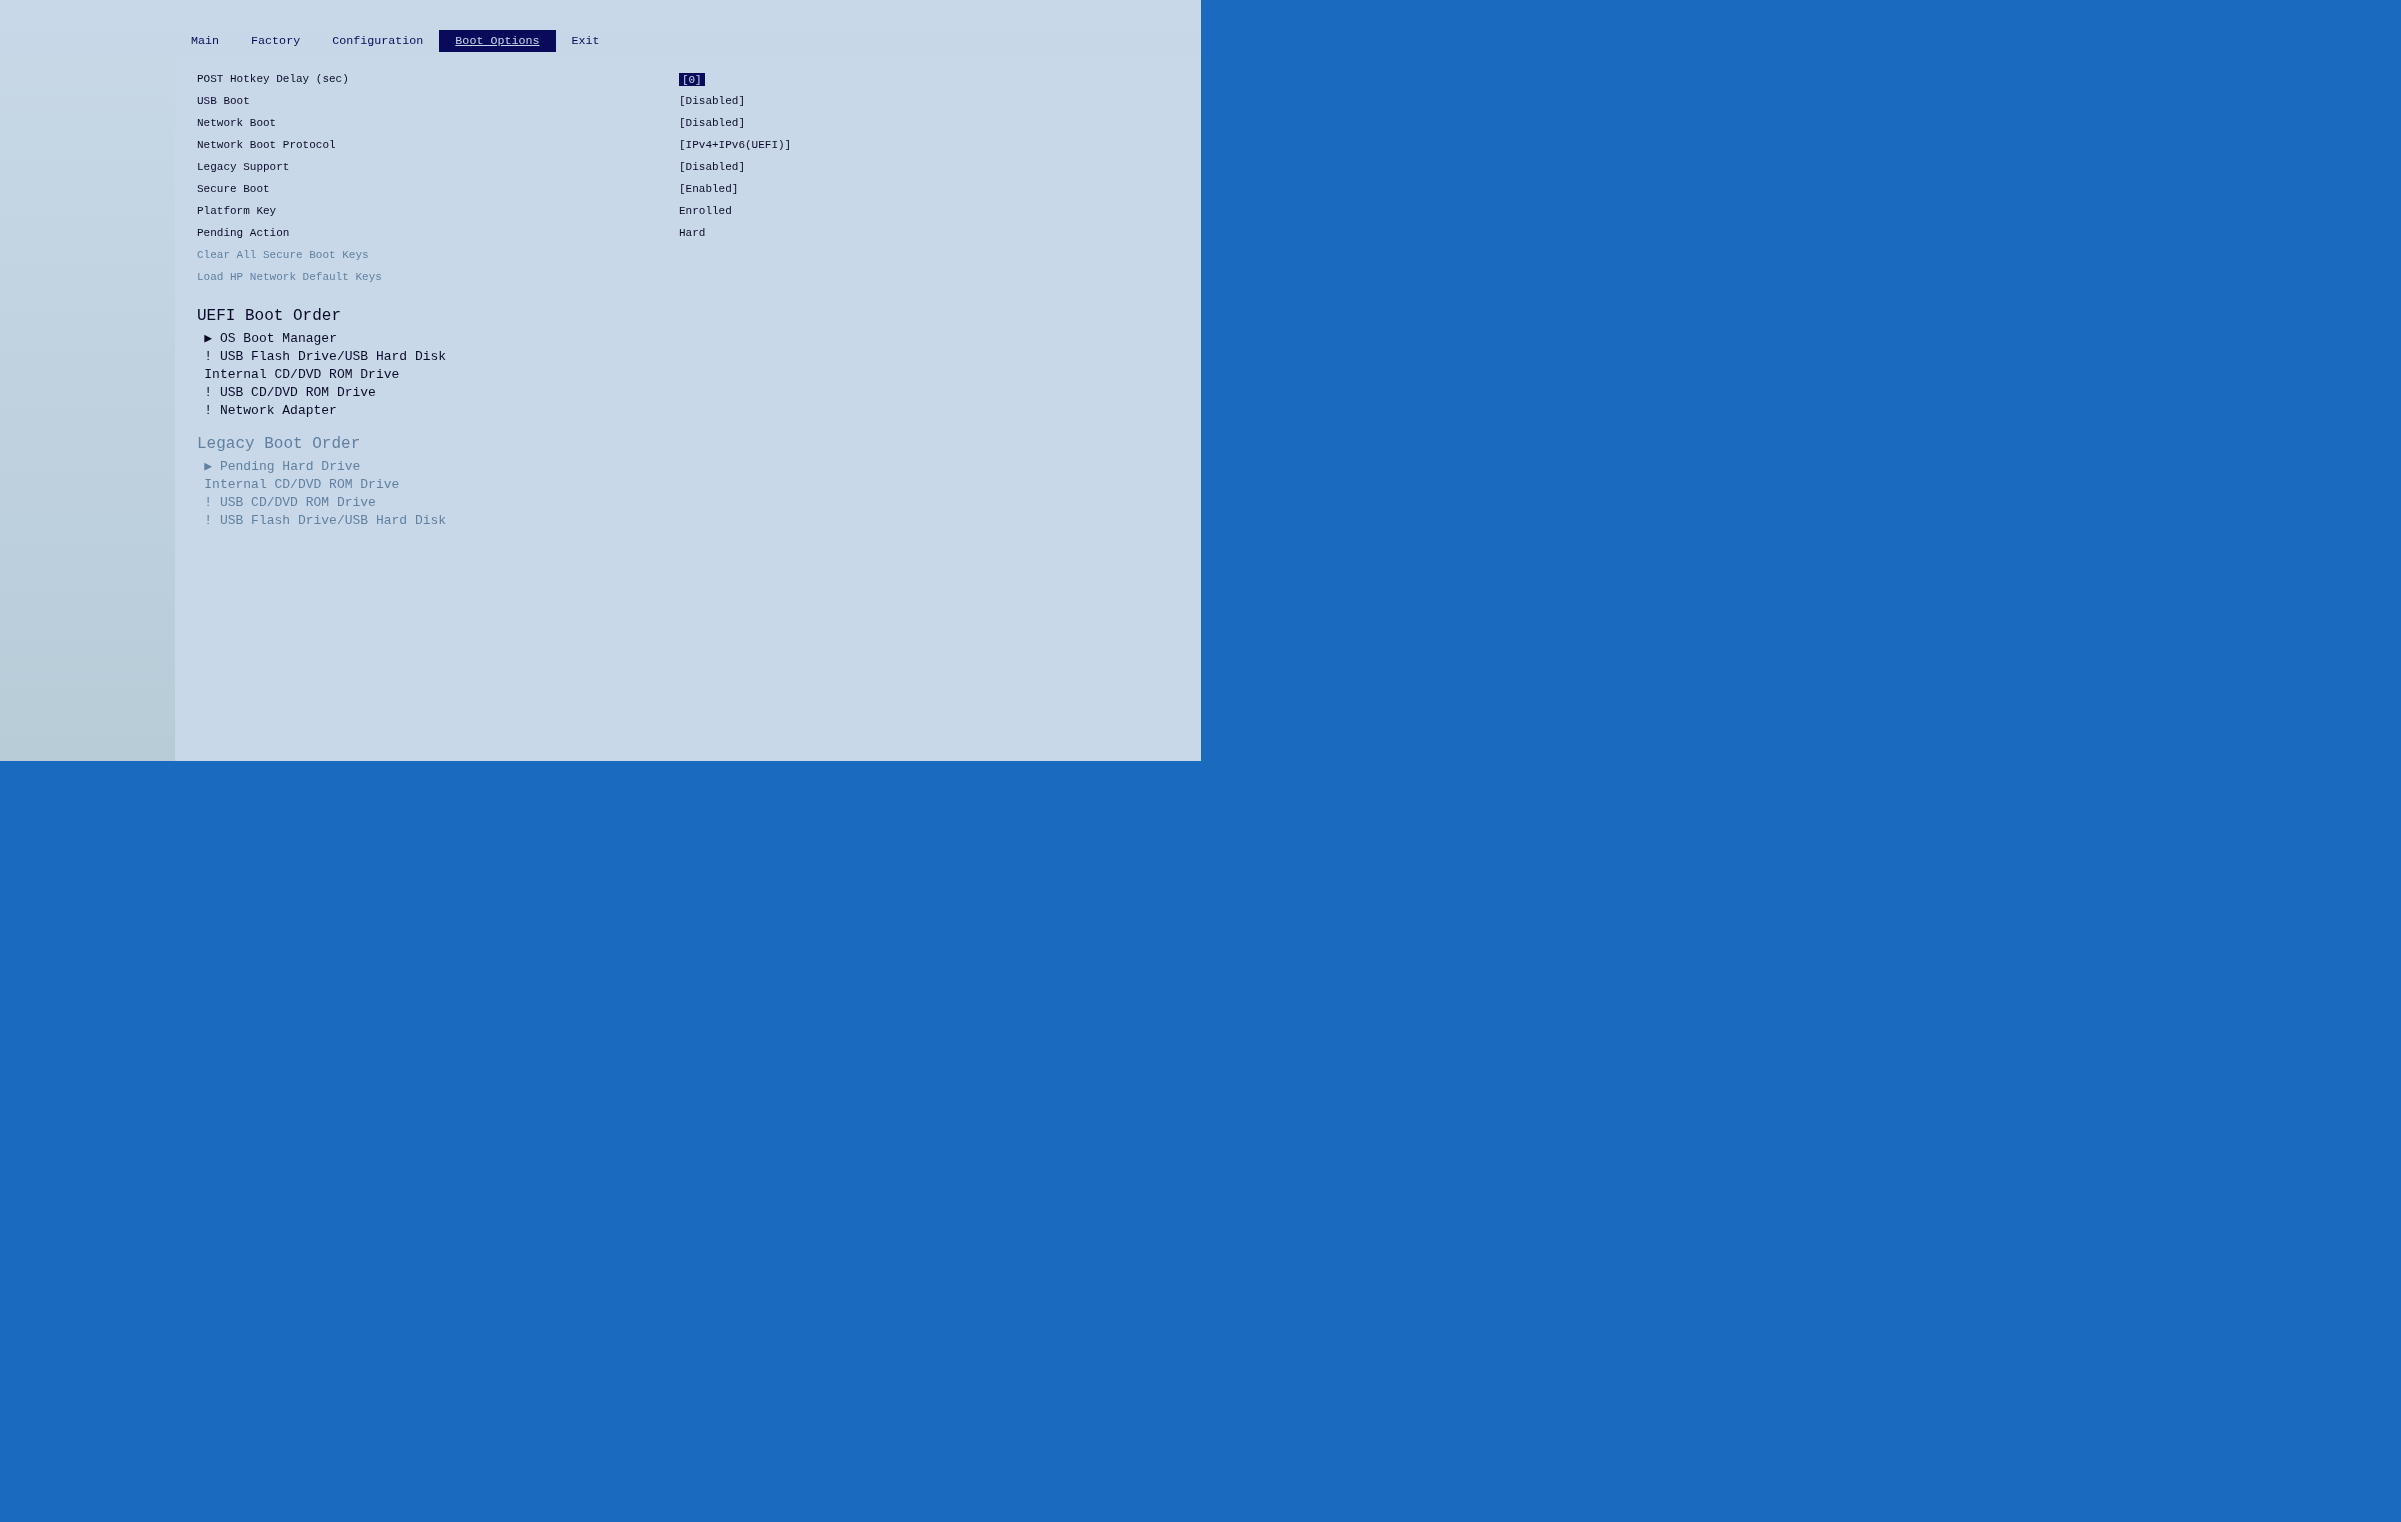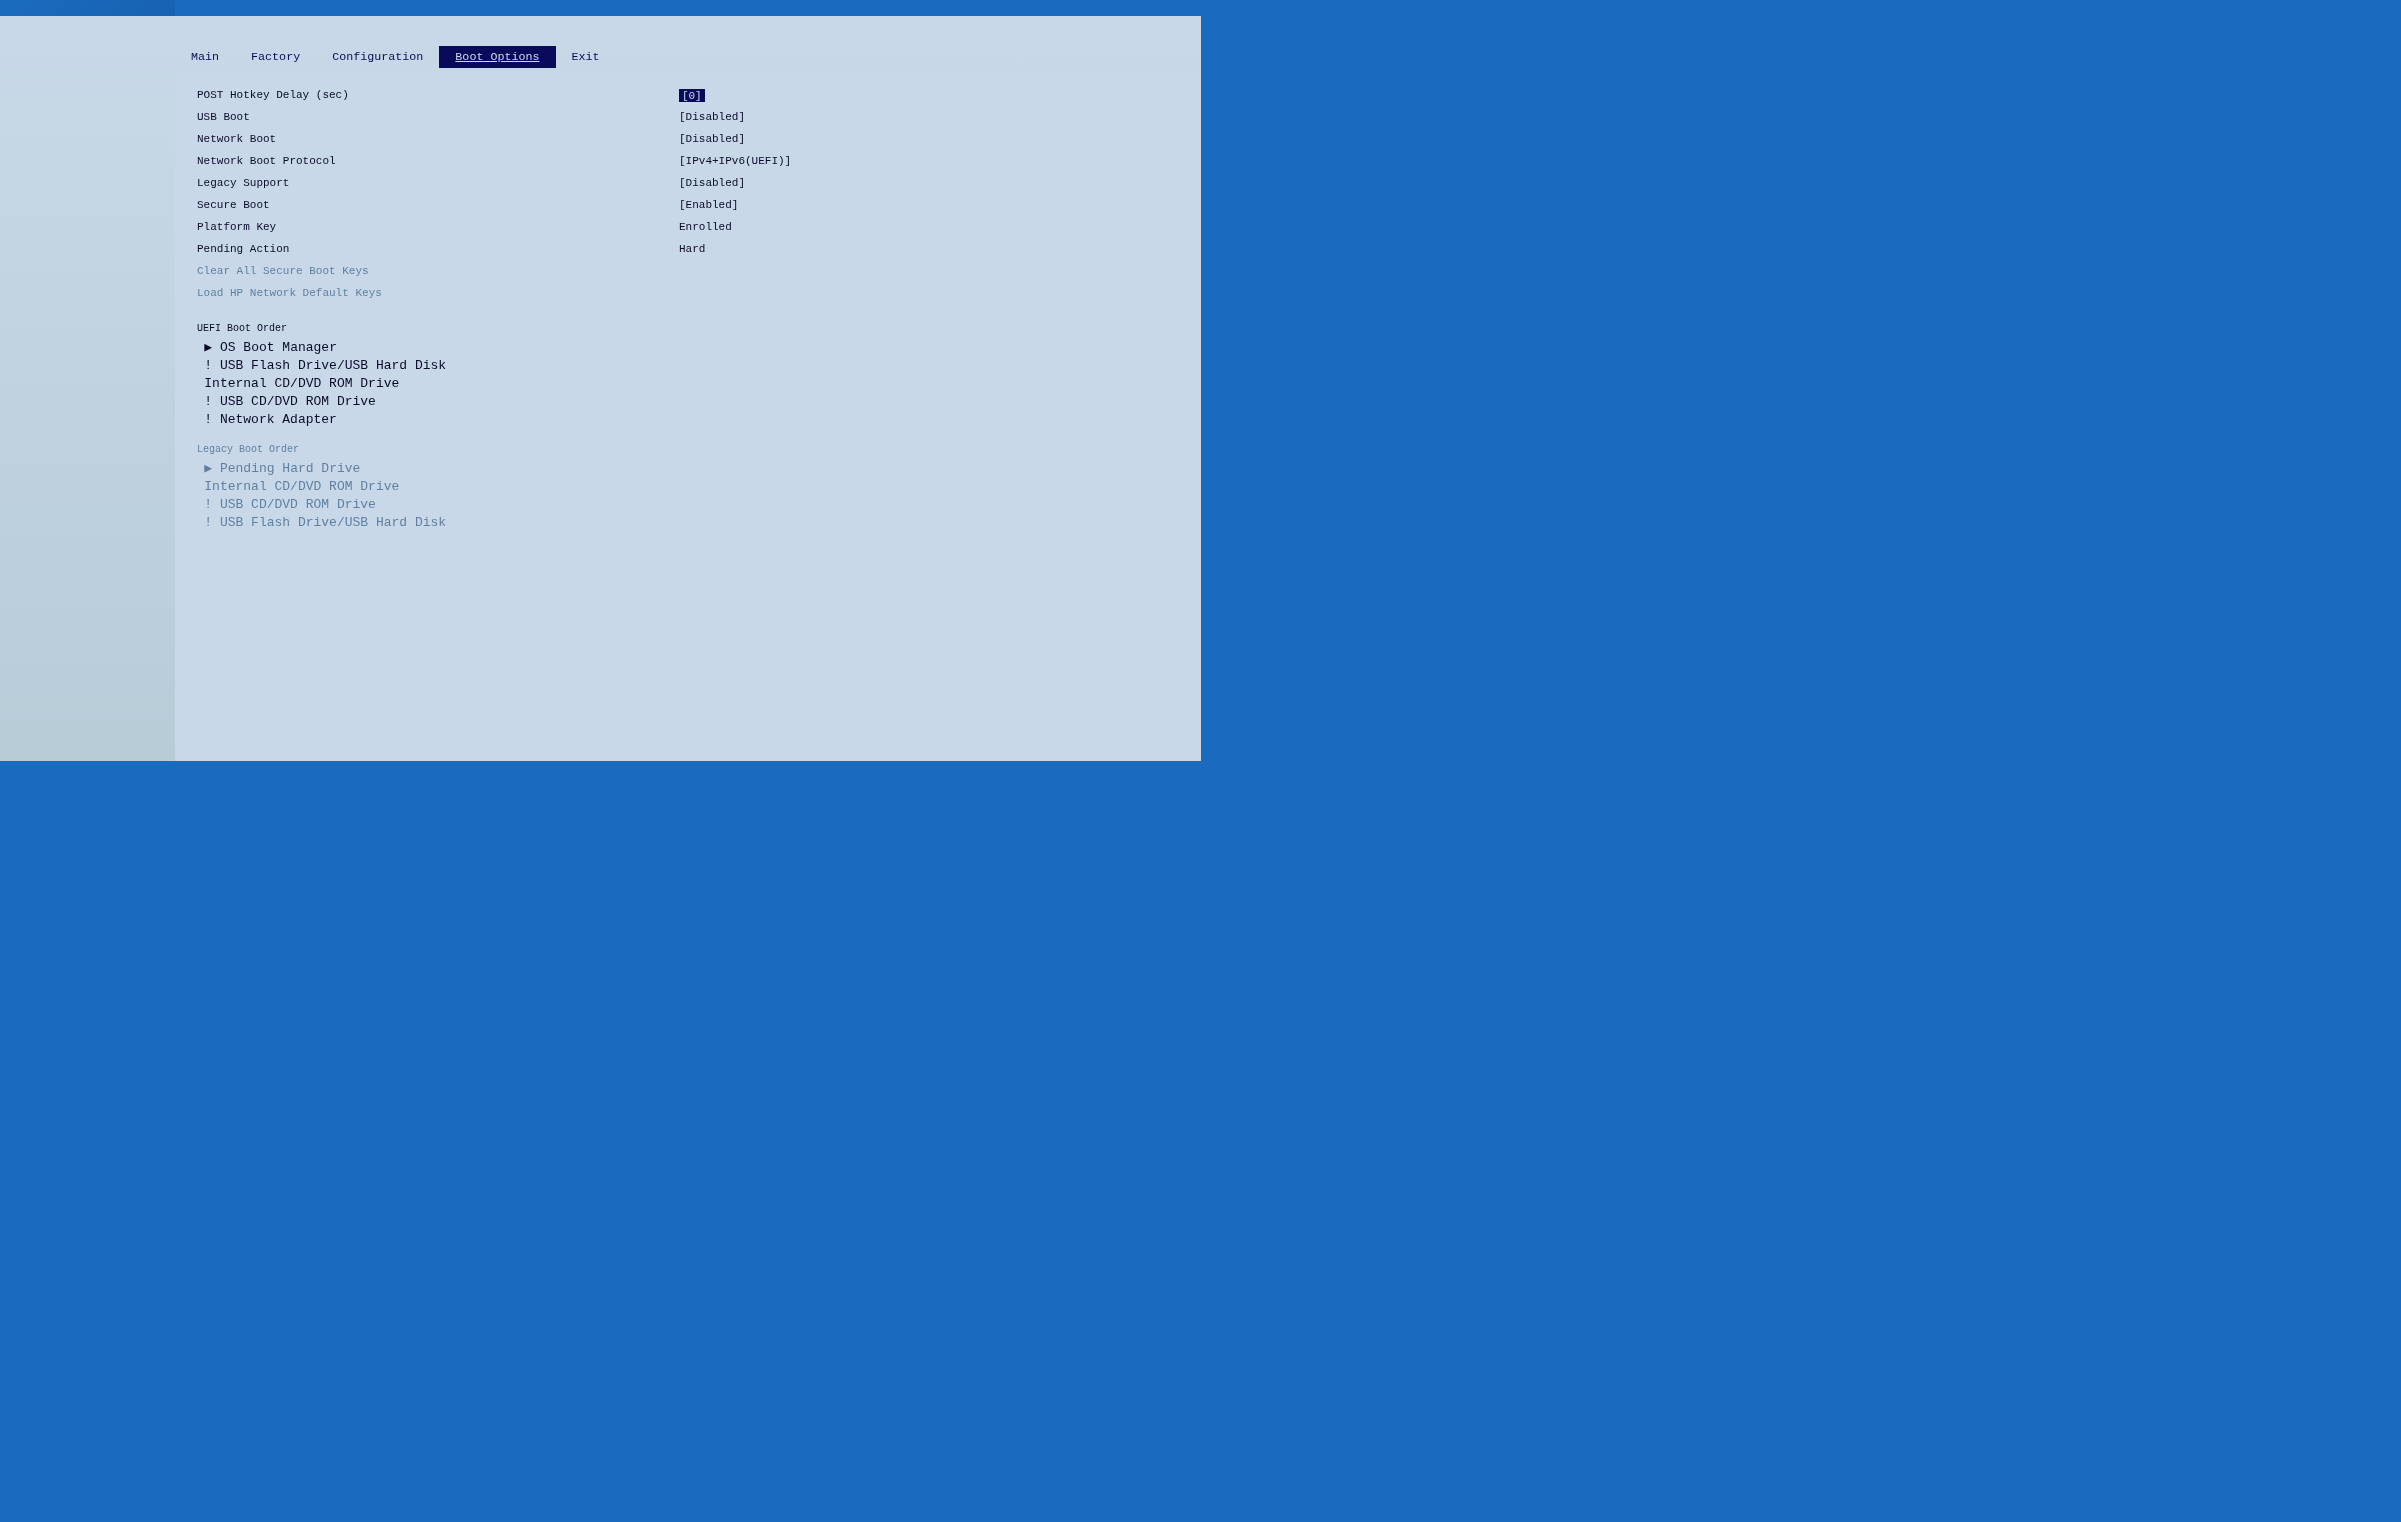--- a/index.html
+++ b/index.html
@@ -42,21 +42,20 @@
     }
 
     
     .bios-container {
       position: absolute;
       top: 0;
       left: 0;
       right: 0;
       bottom: 0;
       background: linear-gradient(to bottom, #c8d8e8 0%, #b8ccd8 100%);
-      margin-top: 16px;
     }
 
     
     .title-bar {
       position: absolute;
       top: 5.8px;
       right: 11.7px;
       color: #0a0a5a;
       font-size: 13px;
       font-weight: bold;
@@ -158,21 +157,21 @@
       color: #c8d8e8;
       padding: 0.7px 2.9px;
     }
 
     .section-gap {
       height: 13px;
     }
 
     .section-header {
       color: #0a0a2a;
-      font-size: 10px;
+      font-size: 16px;
       font-family: 'Courier New', Courier, monospace;
       padding: 2.9px 0;
     }
 
     .boot-order-item {
       color: #0a0a2a;
       font-size: 13px;
       font-family: 'Courier New', Courier, monospace;
       padding: 1.5px 0;
       padding-left: 7.3px;

